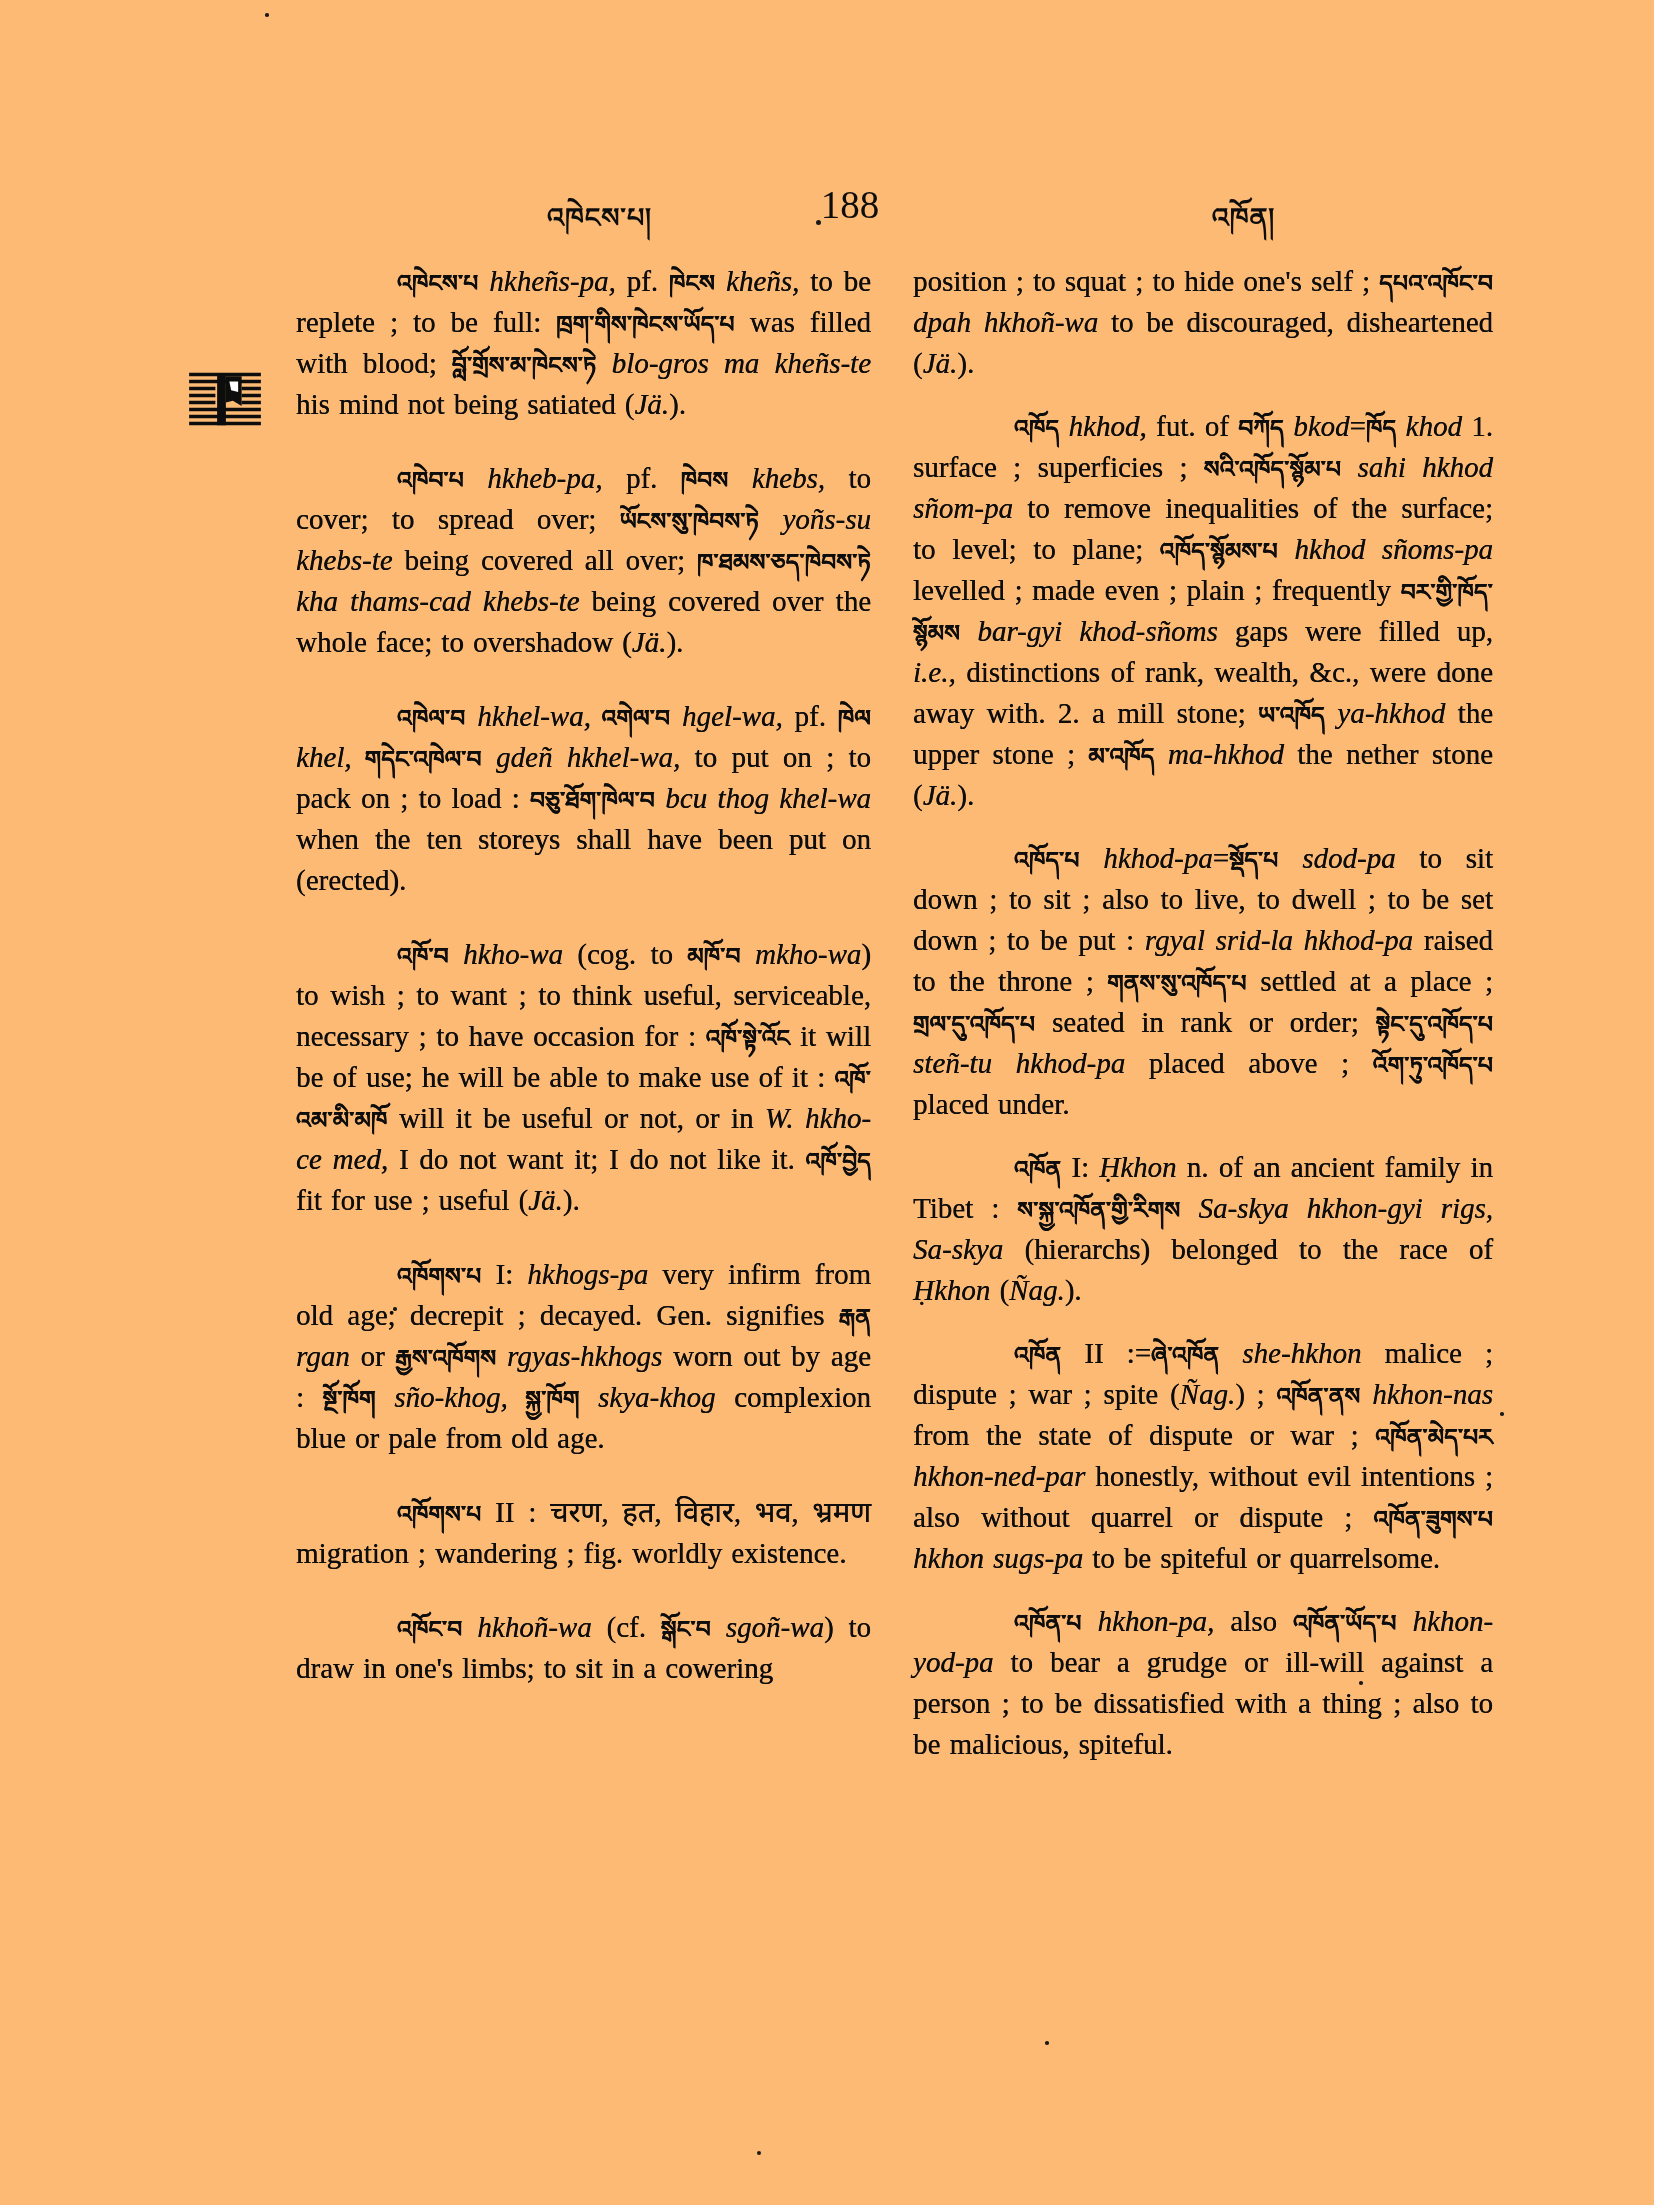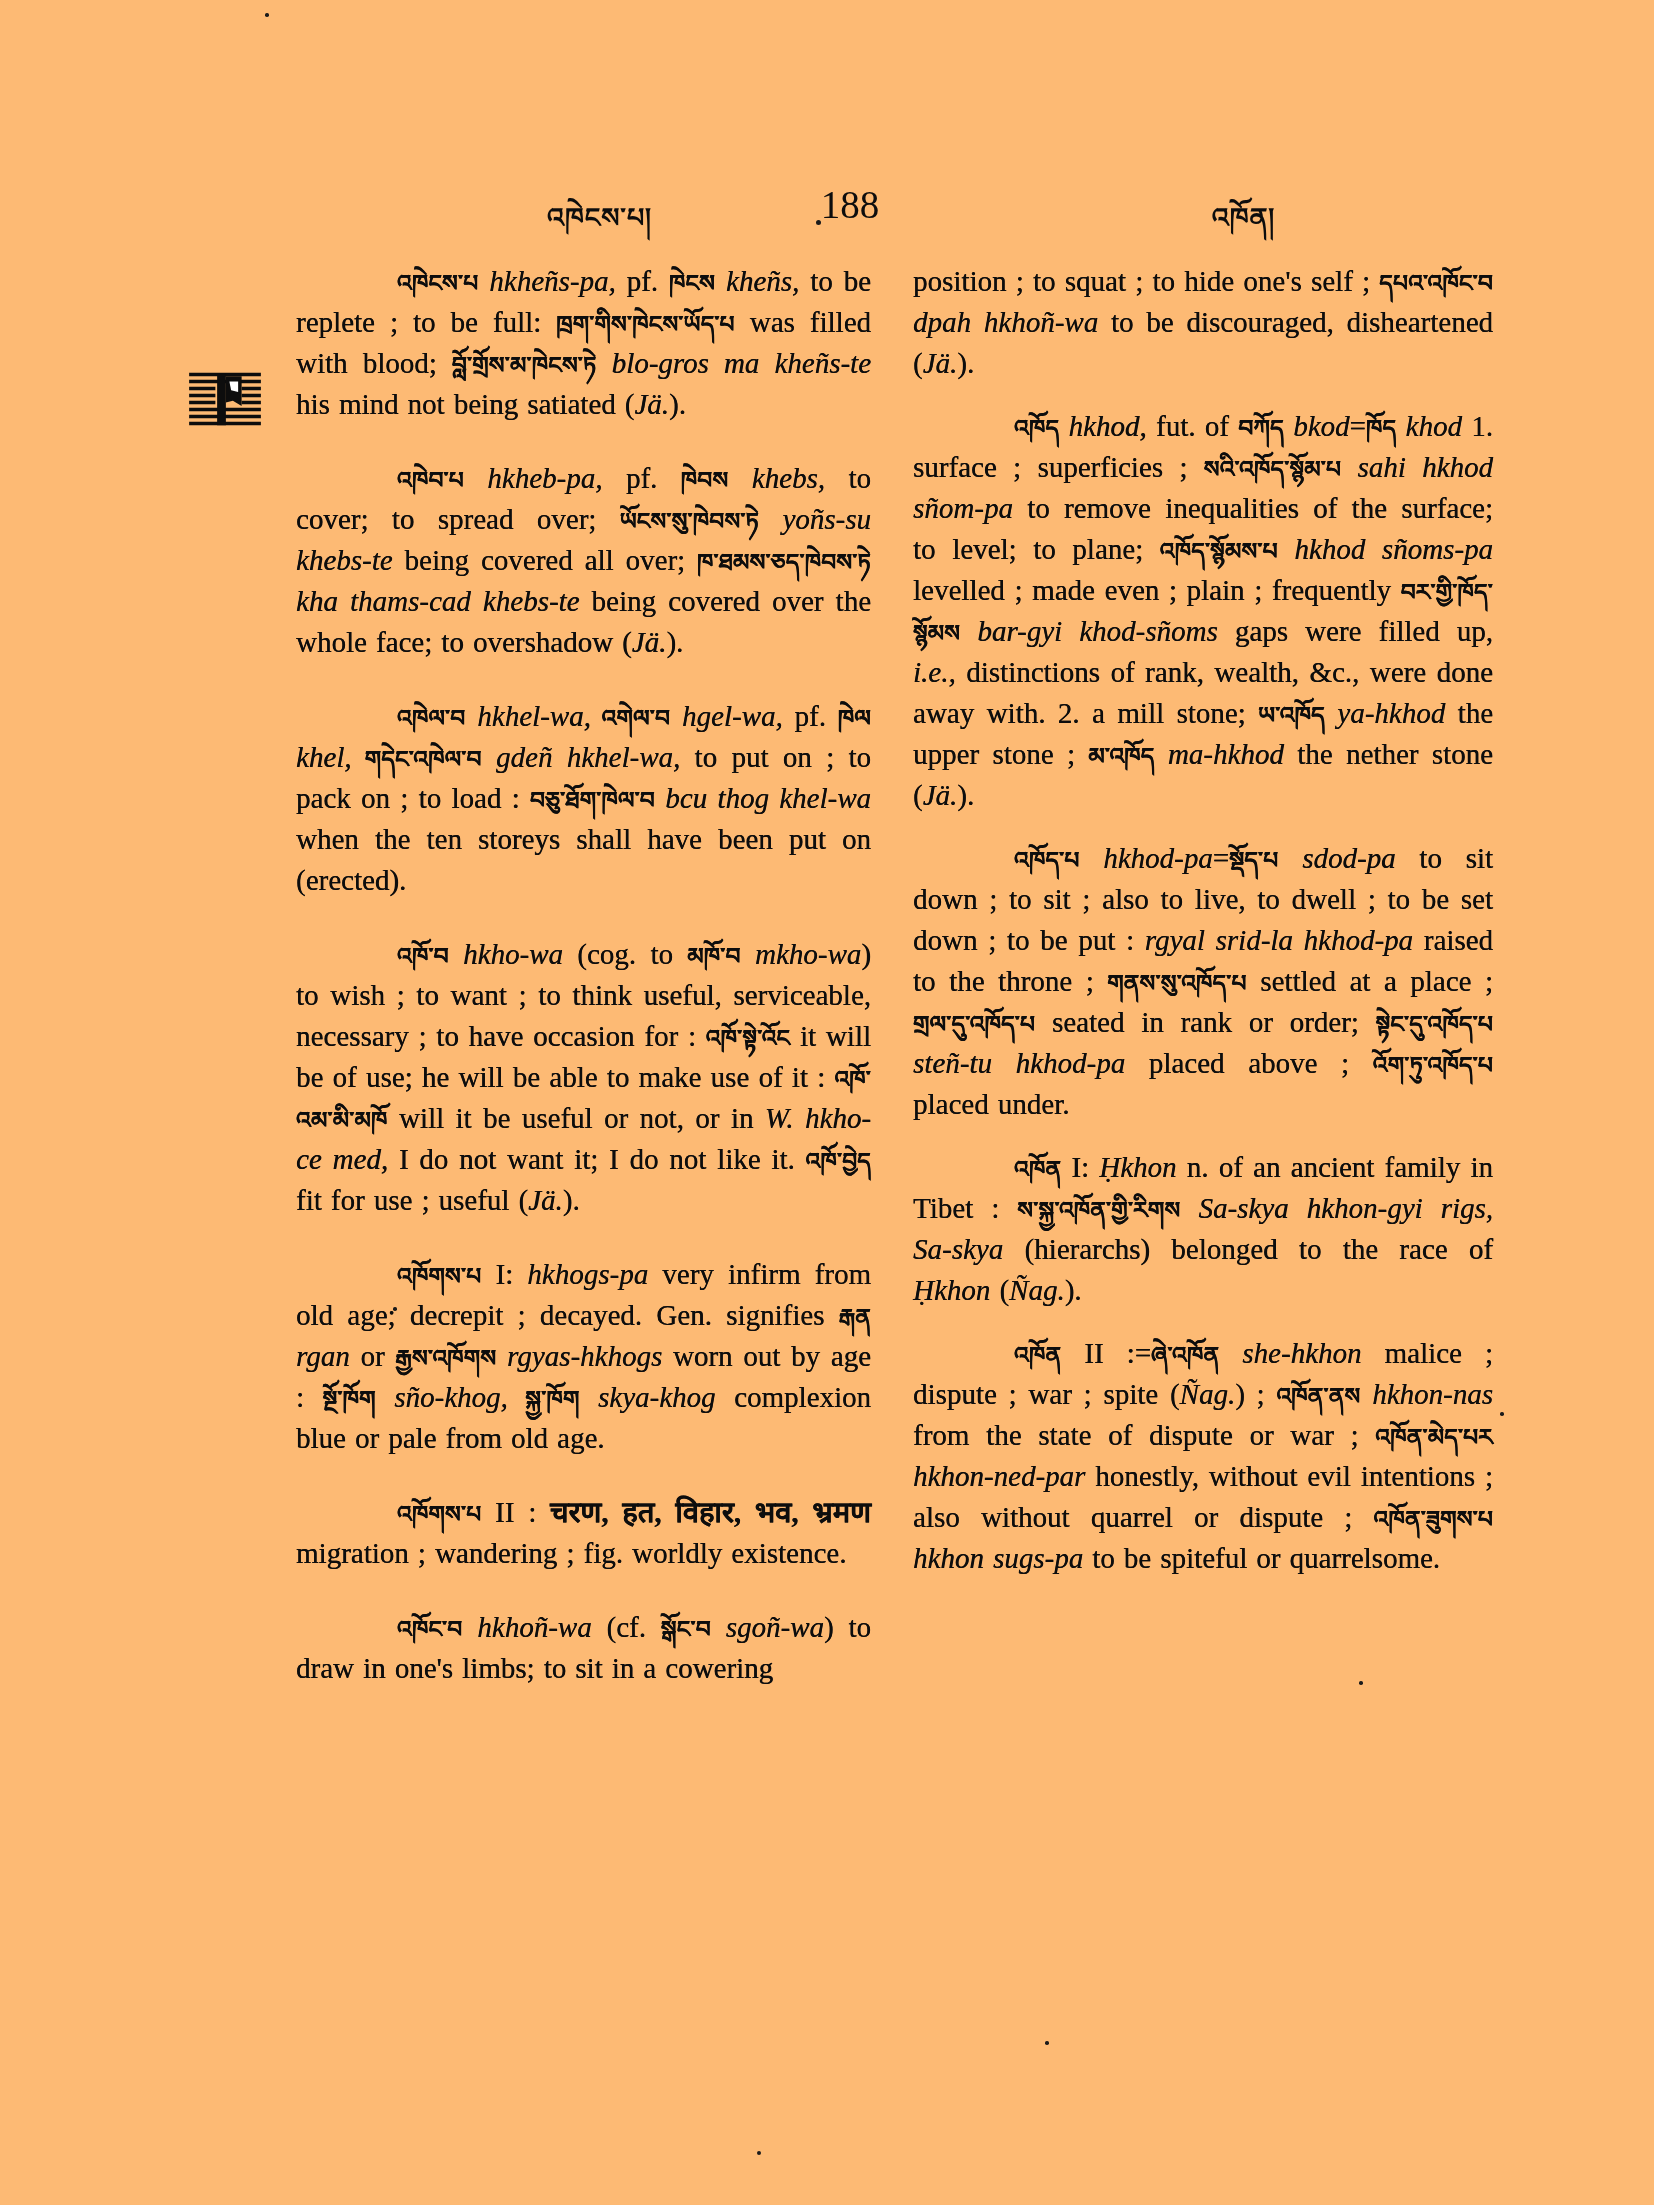--- a/index.html
+++ b/index.html
@@ -33,21 +33,21 @@
   }
   .col-right p.entry{margin-bottom:22px;}
   p.entry.cont{text-indent:0;}
   span.t{ 
     font-weight:bold;
     font-size:23px;
     line-height:1;
     letter-spacing:0.4px;
   }
   span.i{font-style:italic;}
-  span.d{font-weight:bold;}
+  span.d{font-weight:normal;}
   
   .stamp{position:absolute;left:187px;top:371px;width:76px;height:56px;}
   
   .speck{position:absolute;background:#1a1a1a;border-radius:50%;}
   .sp1{left:816px;top:220px;width:5.3px;height:5.3px;}
   .sp2{left:265px;top:13.2px;width:3.5px;height:3.5px;}
   .sp3{left:393px;top:1307px;width:3.5px;height:3.5px;}
   .sp4{left:1500px;top:1412px;width:3.5px;height:3.5px;}
   .sp5{left:757px;top:2151px;width:4.4px;height:4.4px;}
   .sp6{left:1045px;top:2041px;width:3.5px;height:3.5px;}
@@ -91,20 +91,21 @@
       <p class="entry"><span class="t">འཁོགས་པ</span><span class="r"> I: </span><span class="i">hkhogs-pa</span><span class="r"> very infirm from old age; decrepit ; decayed.  Gen. signifies </span><span class="t">རྒན</span><span class="i"> rgan</span><span class="r"> or </span><span class="t">རྒྱས་འཁོགས</span><span class="i"> rgyas-hkhogs</span><span class="r"> worn out by age : </span><span class="t">སྔོ་ཁོག</span><span class="i"> sño-khog,</span><span class="t"> སྐྱ་ཁོག</span><span class="i"> skya-khog</span><span class="r"> complexion blue or pale from old age.</span></p>
       <p class="entry"><span class="t">འཁོགས་པ</span><span class="r"> II :  </span><span class="d">चरण, हत, विहार, भव, भ्रमण</span><span class="r"> migration ; wandering ; fig. worldly existence.</span></p>
       <p class="entry"><span class="t">འཁོང་བ</span><span class="i"> hkhoñ-wa</span><span class="r"> (cf. </span><span class="t">སྒོང་བ</span><span class="i"> sgoñ-wa</span><span class="r">) to draw in one's limbs; to sit in a cowering</span></p>
     </section>
   <section class="col col-right" id="col-right">
       <p class="entry cont"><span class="r">position ; to squat ; to hide one's self ; </span><span class="t">དཔའ་འཁོང་བ</span><span class="i"> dpah hkhoñ-wa</span><span class="r"> to be discouraged, disheartened (</span><span class="i">Jä.</span><span class="r">).</span></p>
       <p class="entry"><span class="t">འཁོད</span><span class="i"> hkhod,</span><span class="r"> fut. of </span><span class="t">བཀོད</span><span class="i"> bkod</span><span class="r">=</span><span class="t">ཁོད</span><span class="i"> khod</span><span class="r"> 1.  surface ;  superficies ; </span><span class="t">སའི་འཁོད་སྙོམ་པ</span><span class="i"> sahi hkhod sñom-pa</span><span class="r"> to remove inequalities of the surface; to level; to plane; </span><span class="t">འཁོད་སྙོམས་པ</span><span class="i"> hkhod sñoms-pa</span><span class="r"> levelled ; made even ; plain ; frequently </span><span class="t">བར་གྱི་ཁོད་སྙོམས</span><span class="i"> bar-gyi khod-sñoms</span><span class="r"> gaps were filled up, </span><span class="i">i.e.,</span><span class="r"> distinctions of rank, wealth, &amp;c., were done away with.  2. a mill stone; </span><span class="t">ཡ་འཁོད</span><span class="i"> ya-hkhod</span><span class="r"> the upper stone ; </span><span class="t">མ་འཁོད</span><span class="i"> ma-hkhod</span><span class="r"> the nether stone (</span><span class="i">Jä.</span><span class="r">).</span></p>
       <p class="entry"><span class="t">འཁོད་པ</span><span class="i"> hkhod-pa</span><span class="r">=</span><span class="t">སྡོད་པ</span><span class="i"> sdod-pa</span><span class="r"> to sit down ; to sit ;  also to live, to dwell ; to be set down ; to be put : </span><span class="i">rgyal srid-la hkhod-pa</span><span class="r"> raised to the throne ; </span><span class="t">གནས་སུ་འཁོད་པ</span><span class="r"> settled at a place ; </span><span class="t">གྲལ་དུ་འཁོད་པ</span><span class="r"> seated in rank or order; </span><span class="t">སྟེང་དུ་འཁོད་པ</span><span class="i"> steñ-tu hkhod-pa</span><span class="r"> placed above ; </span><span class="t">འོག་ཏུ་འཁོད་པ</span><span class="r"> placed under.</span></p>
       <p class="entry"><span class="t">འཁོན</span><span class="r"> I: </span><span class="i">Ḥkhon</span><span class="r"> n. of an ancient family in Tibet : </span><span class="t">ས་སྐྱ་འཁོན་གྱི་རིགས</span><span class="i"> Sa-skya hkhon-gyi rigs,</span><span class="r"> </span><span class="i">Sa-skya</span><span class="r"> (hierarchs) belonged to the race of </span><span class="i">Ḥkhon</span><span class="r"> (</span><span class="i">Ñag.</span><span class="r">).</span></p>
       <p class="entry"><span class="t">འཁོན</span><span class="r"> II :=</span><span class="t">ཞེ་འཁོན</span><span class="i"> she-hkhon</span><span class="r"> malice ; dispute ; war ; spite (</span><span class="i">Ñag.</span><span class="r">) ; </span><span class="t">འཁོན་ནས</span><span class="i"> hkhon-nas</span><span class="r"> from the state of dispute or war ; </span><span class="t">འཁོན་མེད་པར</span><span class="i"> hkhon-ned-par</span><span class="r"> honestly,  without evil  intentions ;  also without quarrel or dispute ; </span><span class="t">འཁོན་ཟུགས་པ</span><span class="i"> hkhon sugs-pa</span><span class="r"> to be spiteful or quarrelsome.</span></p>
+      <p class="entry"><span class="t">འཁོན་པ</span><span class="i"> hkhon-pa,</span><span class="r"> also </span><span class="t">འཁོན་ཡོད་པ</span><span class="i"> hkhon-yod-pa</span><span class="r"> to bear a grudge or ill-will against a person ; to be dissatisfied with a thing ; also to be malicious, spiteful.</span></p>
     </section>
 
   <div class="speck sp1"></div>
   <div class="speck sp2"></div>
   <div class="speck sp3"></div>
   <div class="speck sp4"></div>
   <div class="speck sp5"></div>
   <div class="speck sp6"></div>
   <div class="speck sp7"></div>
 </div>

